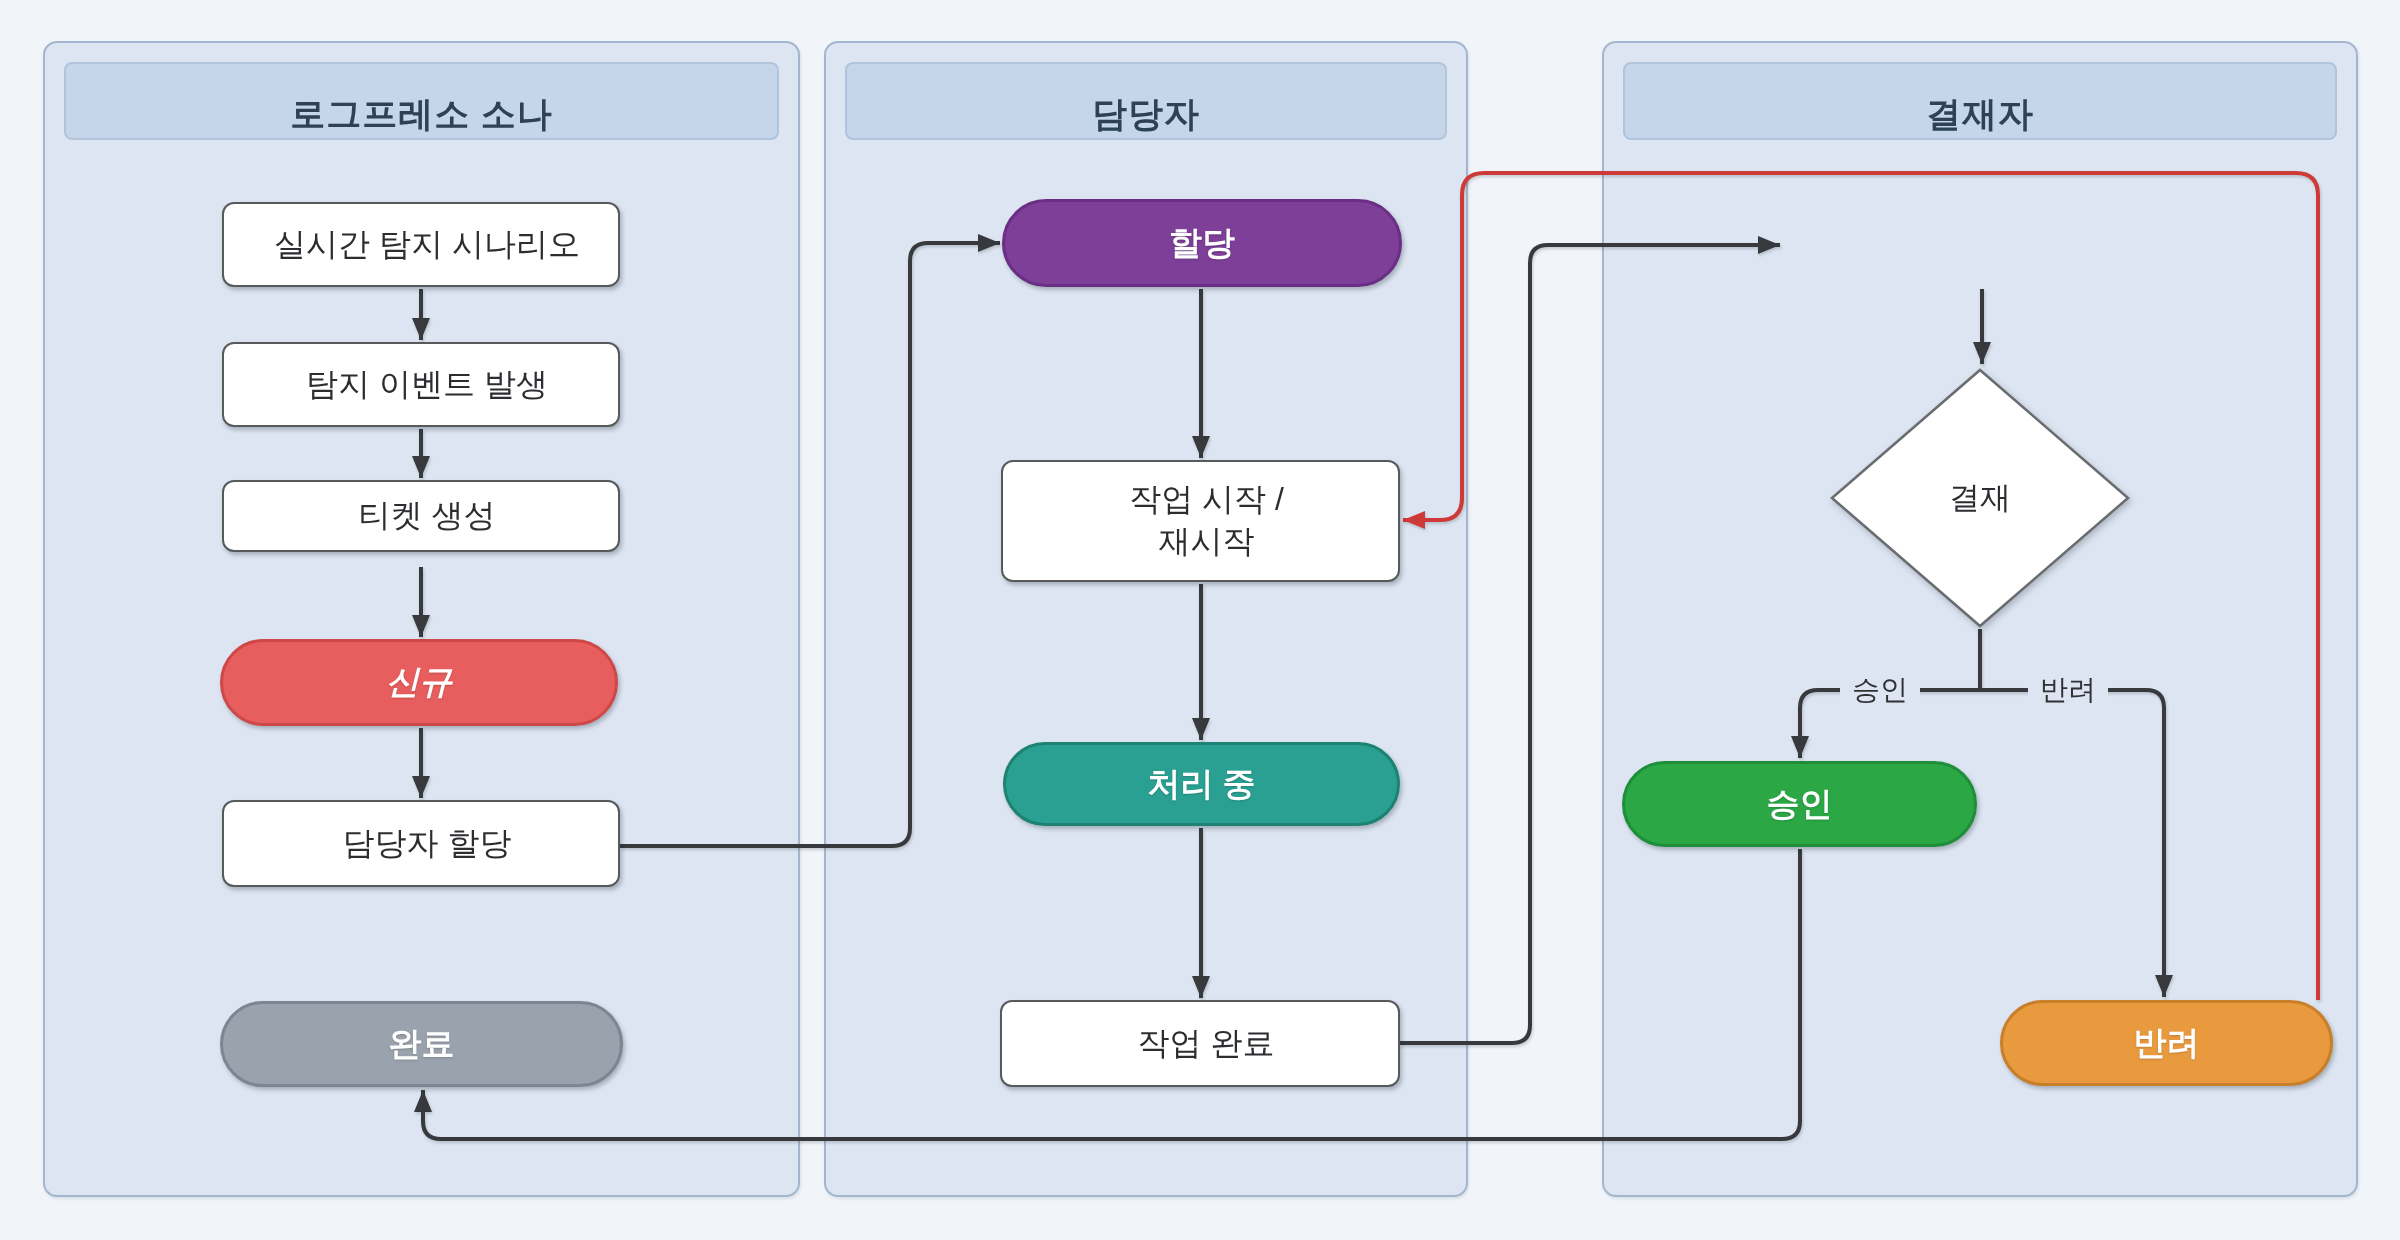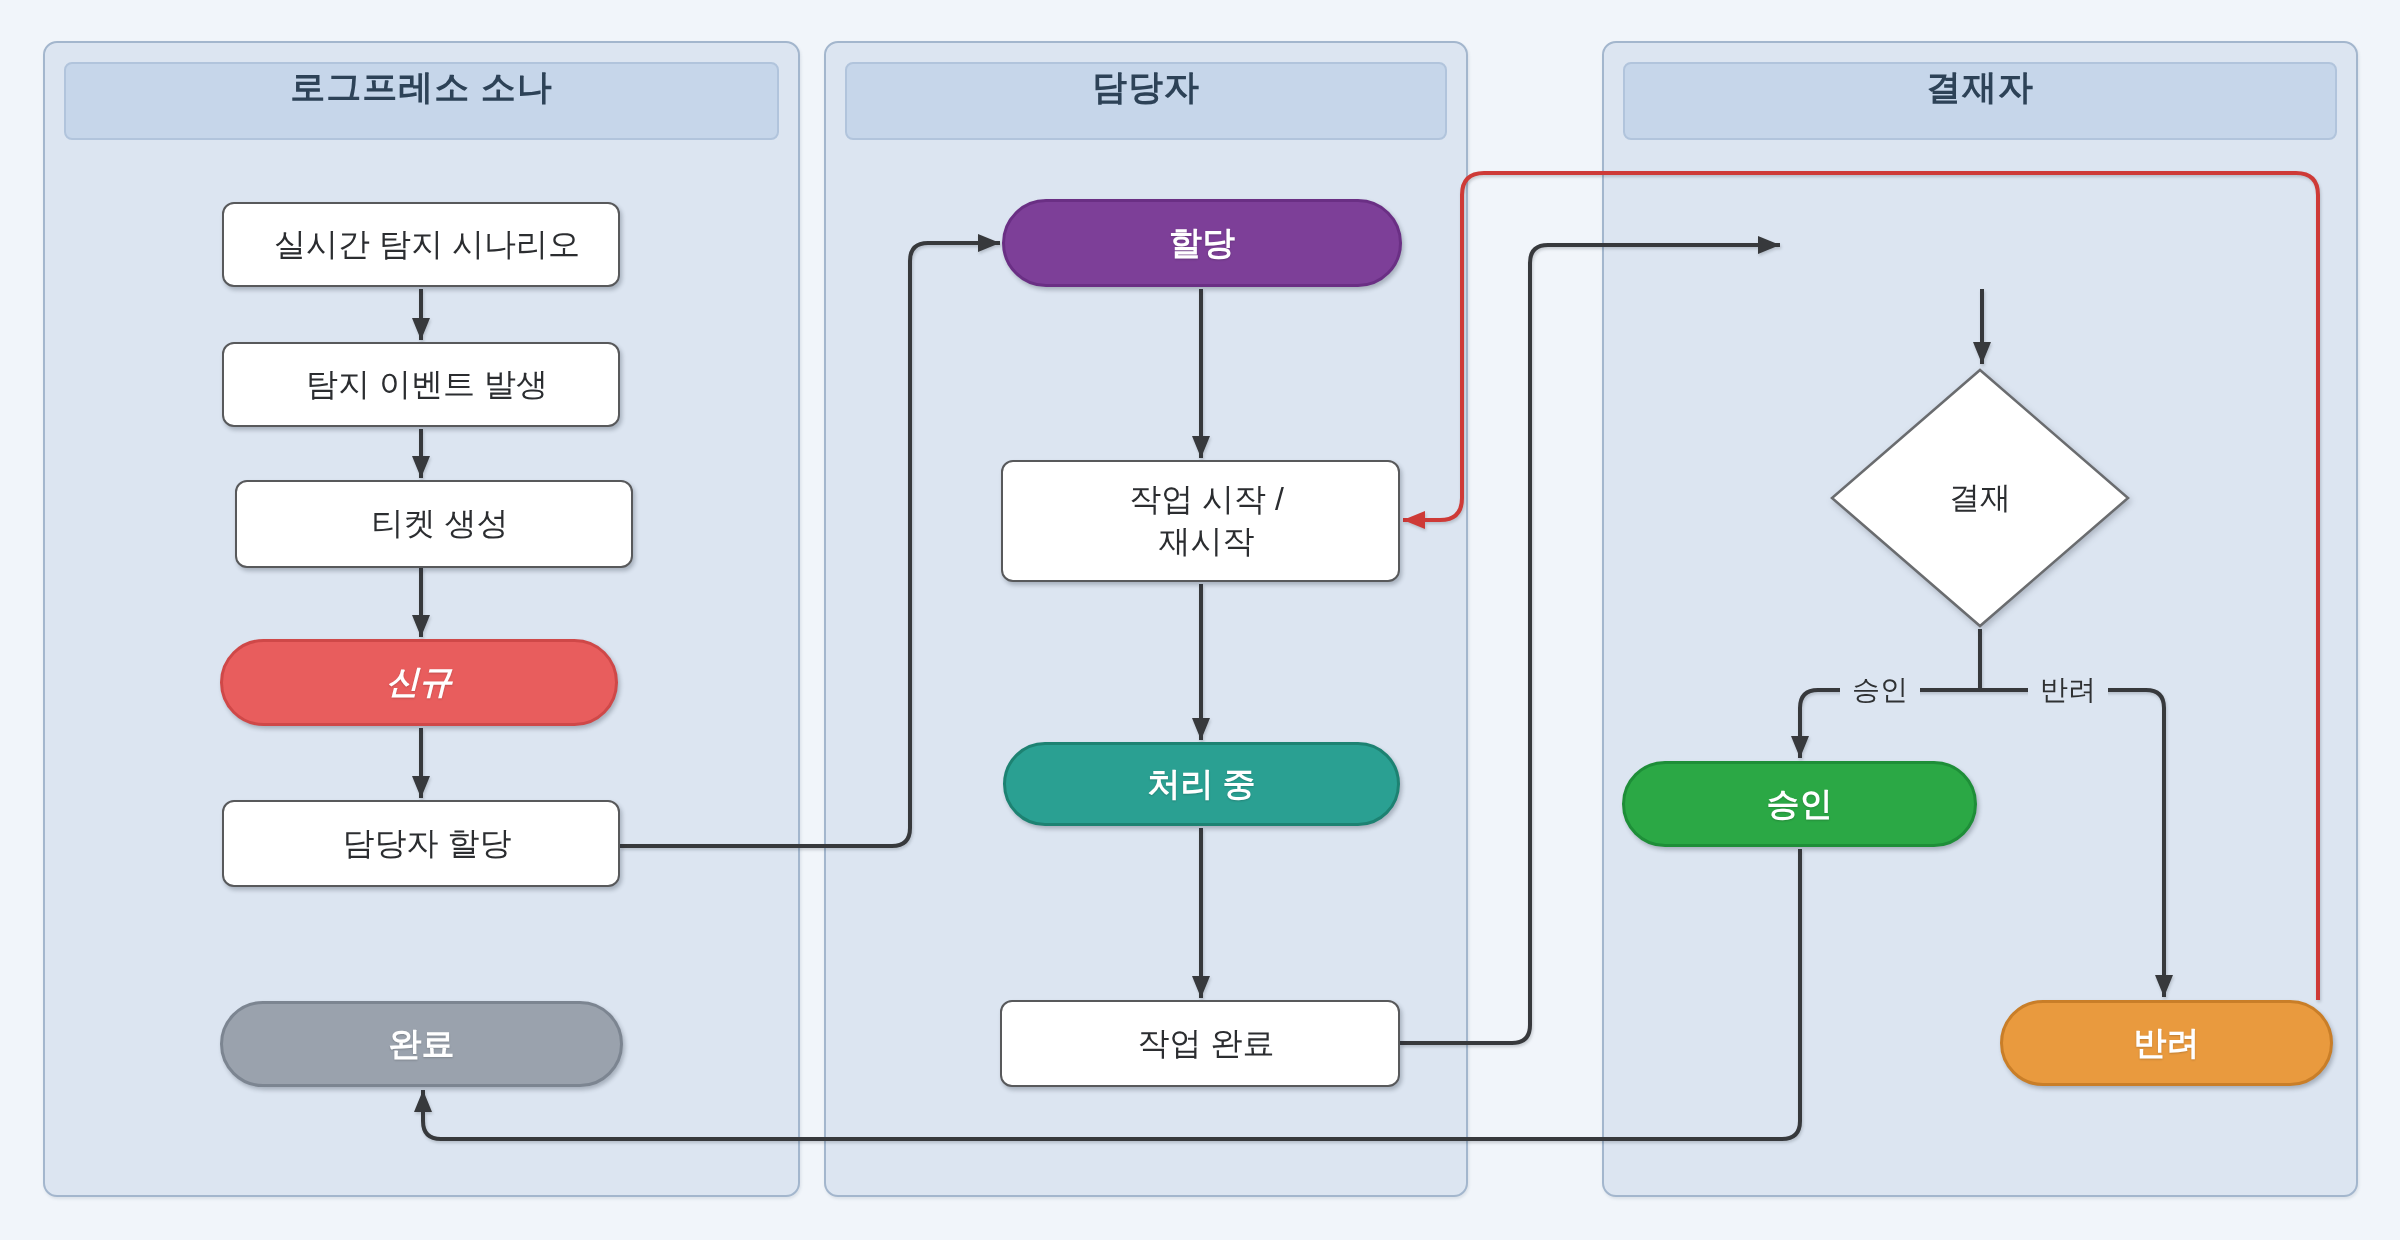--- a/index.html
+++ b/index.html
@@ -20,21 +20,21 @@
     box-sizing:border-box;
   }
   .lane1{left:43px;width:757px;}
   .lane2{left:824px;width:644px;}
   .lane3{left:1602px;width:756px;}
   .lane-header{
     position:absolute;left:19px;right:19px;top:19px;height:78px;
     background:var(--header-fill,#c6d6ea);
     border:2px solid var(--header-border,#b1c4dc);
     border-radius:8px;
-    display:flex;align-items:flex-start;justify-content:center;
+    display:flex;align-items:flex-end;justify-content:center;
     box-sizing:border-box;
   }
   .lane-header span{
     font-size:35px;font-weight:bold;color:var(--header-text,#2d4257);
     letter-spacing:1px;
   }
 
   
   #edges{
     position:absolute;left:0;top:0;width:2400px;height:1240px;
@@ -130,21 +130,21 @@
 
   <span class="edge-label" style="left:1880px;top:690px;">승인</span>
   <span class="edge-label" style="left:2068px;top:690px;">반려</span>
 
   <div class="node rect" style="left:222px;top:202px;width:398px;height:85px;">
     <span class="nlabel">실시간 탐지 시나리오</span>
   </div>
   <div class="node rect" style="left:222px;top:342px;width:398px;height:85px;">
     <span class="nlabel">탐지 이벤트 발생</span>
   </div>
-  <div class="node rect" style="left:222px;top:480px;width:398px;height:88px;margin-left:13px;">
+  <div class="node rect" style="left:222px;top:480px;width:398px;height:72px;">
     <span class="nlabel">티켓 생성</span>
   </div>
   <div class="node pill c-new" style="left:220px;top:639px;width:398px;height:87px;">
     <span class="nlabel">신규</span>
   </div>
   <div class="node rect" style="left:222px;top:800px;width:398px;height:87px;">
     <span class="nlabel">담당자 할당</span>
   </div>
   <div class="node pill c-done" style="left:220px;top:1001px;width:403px;height:86px;">
     <span class="nlabel">완료</span>

